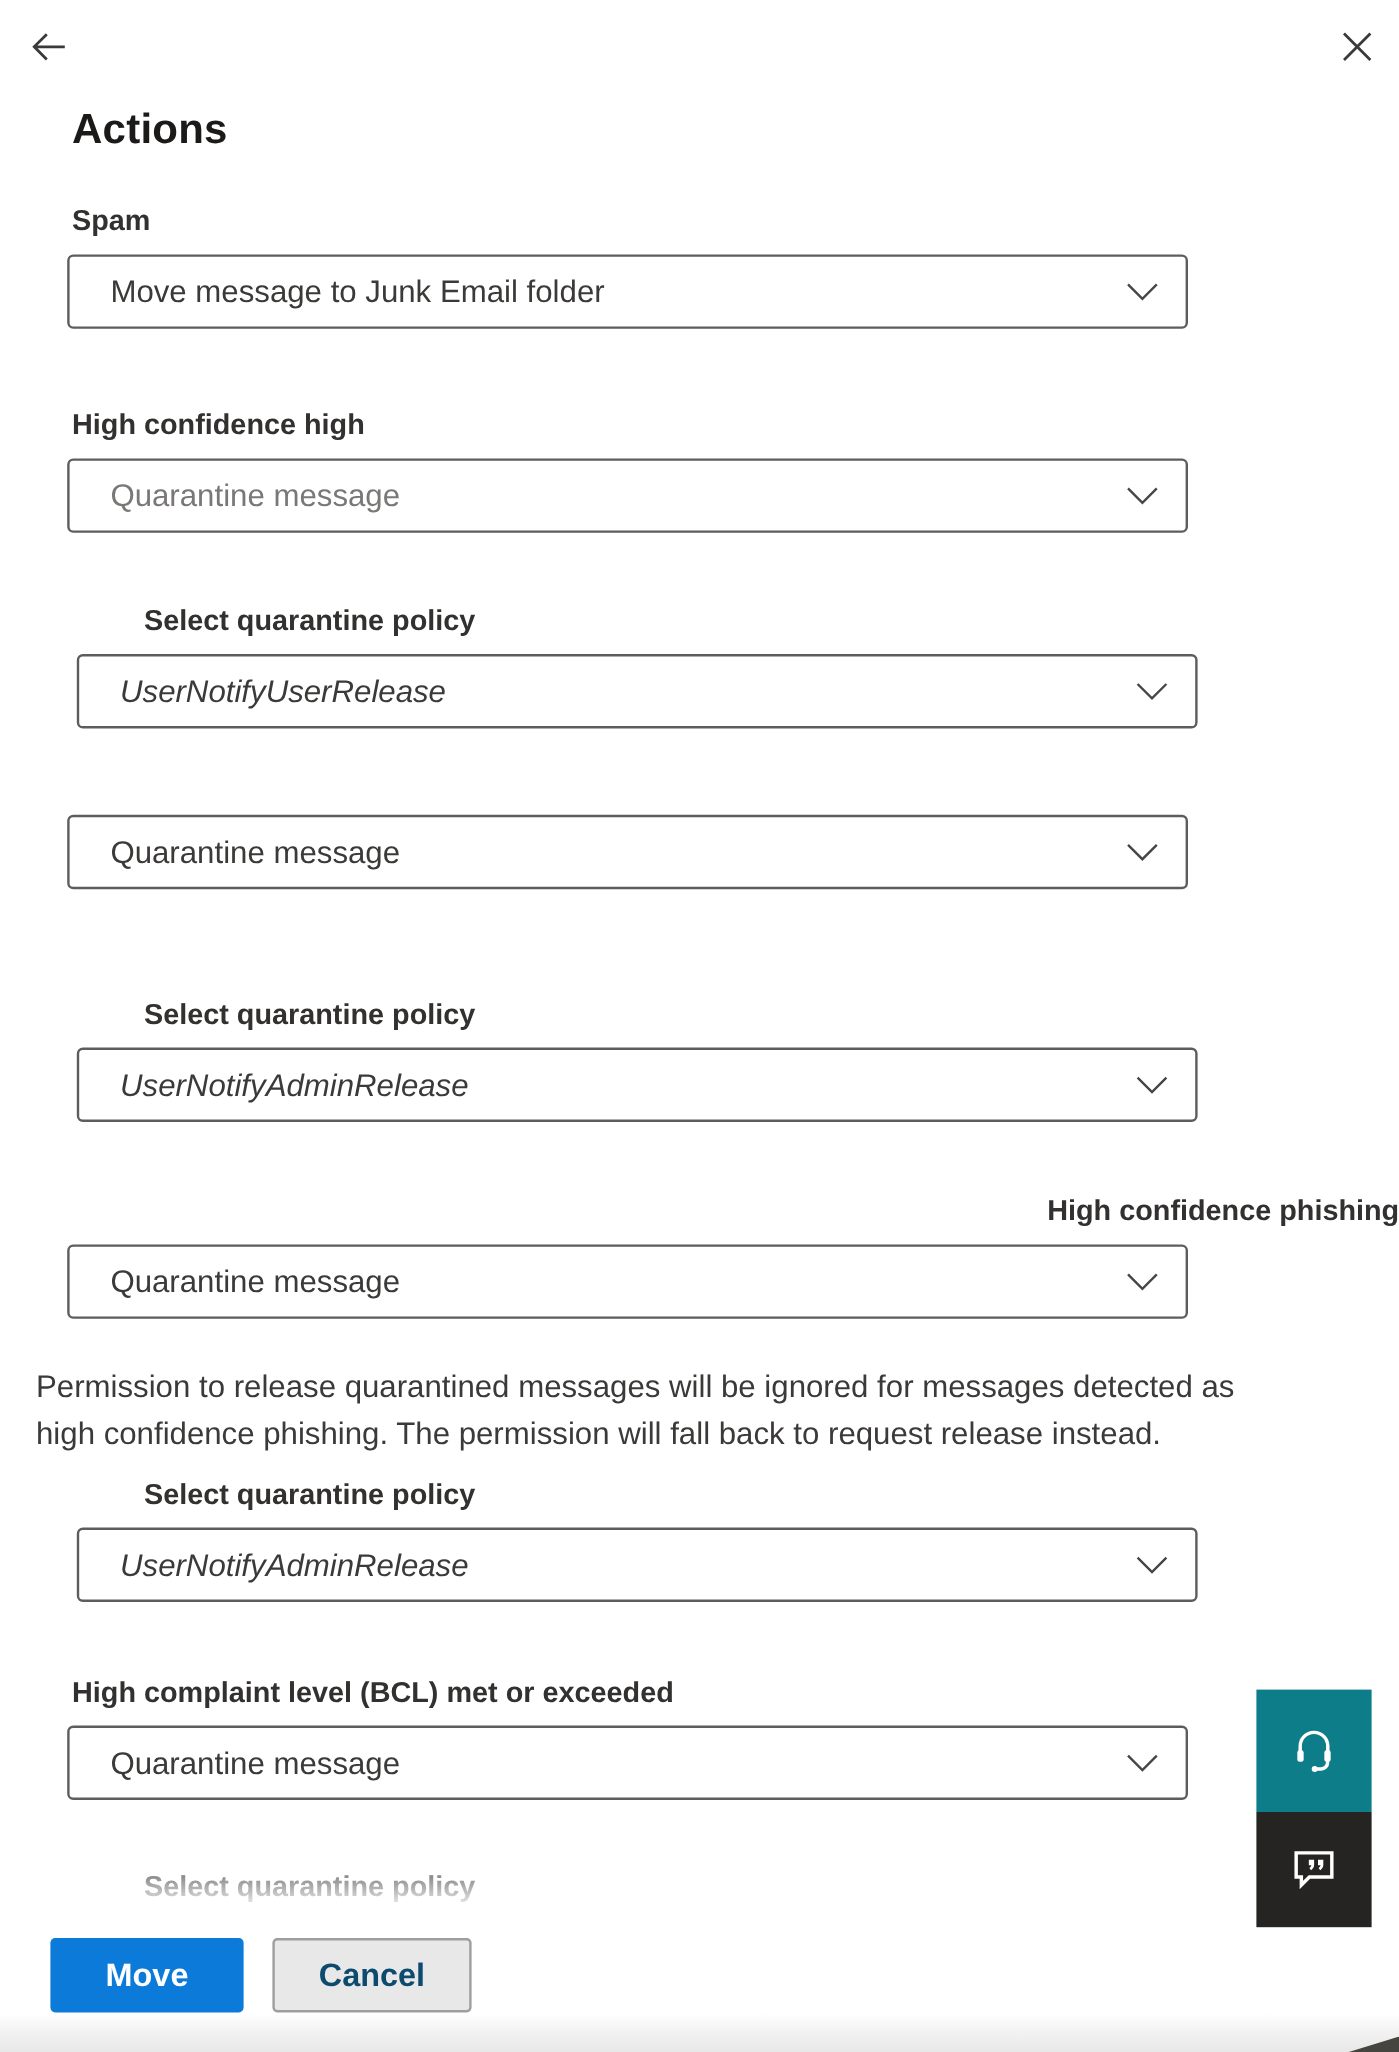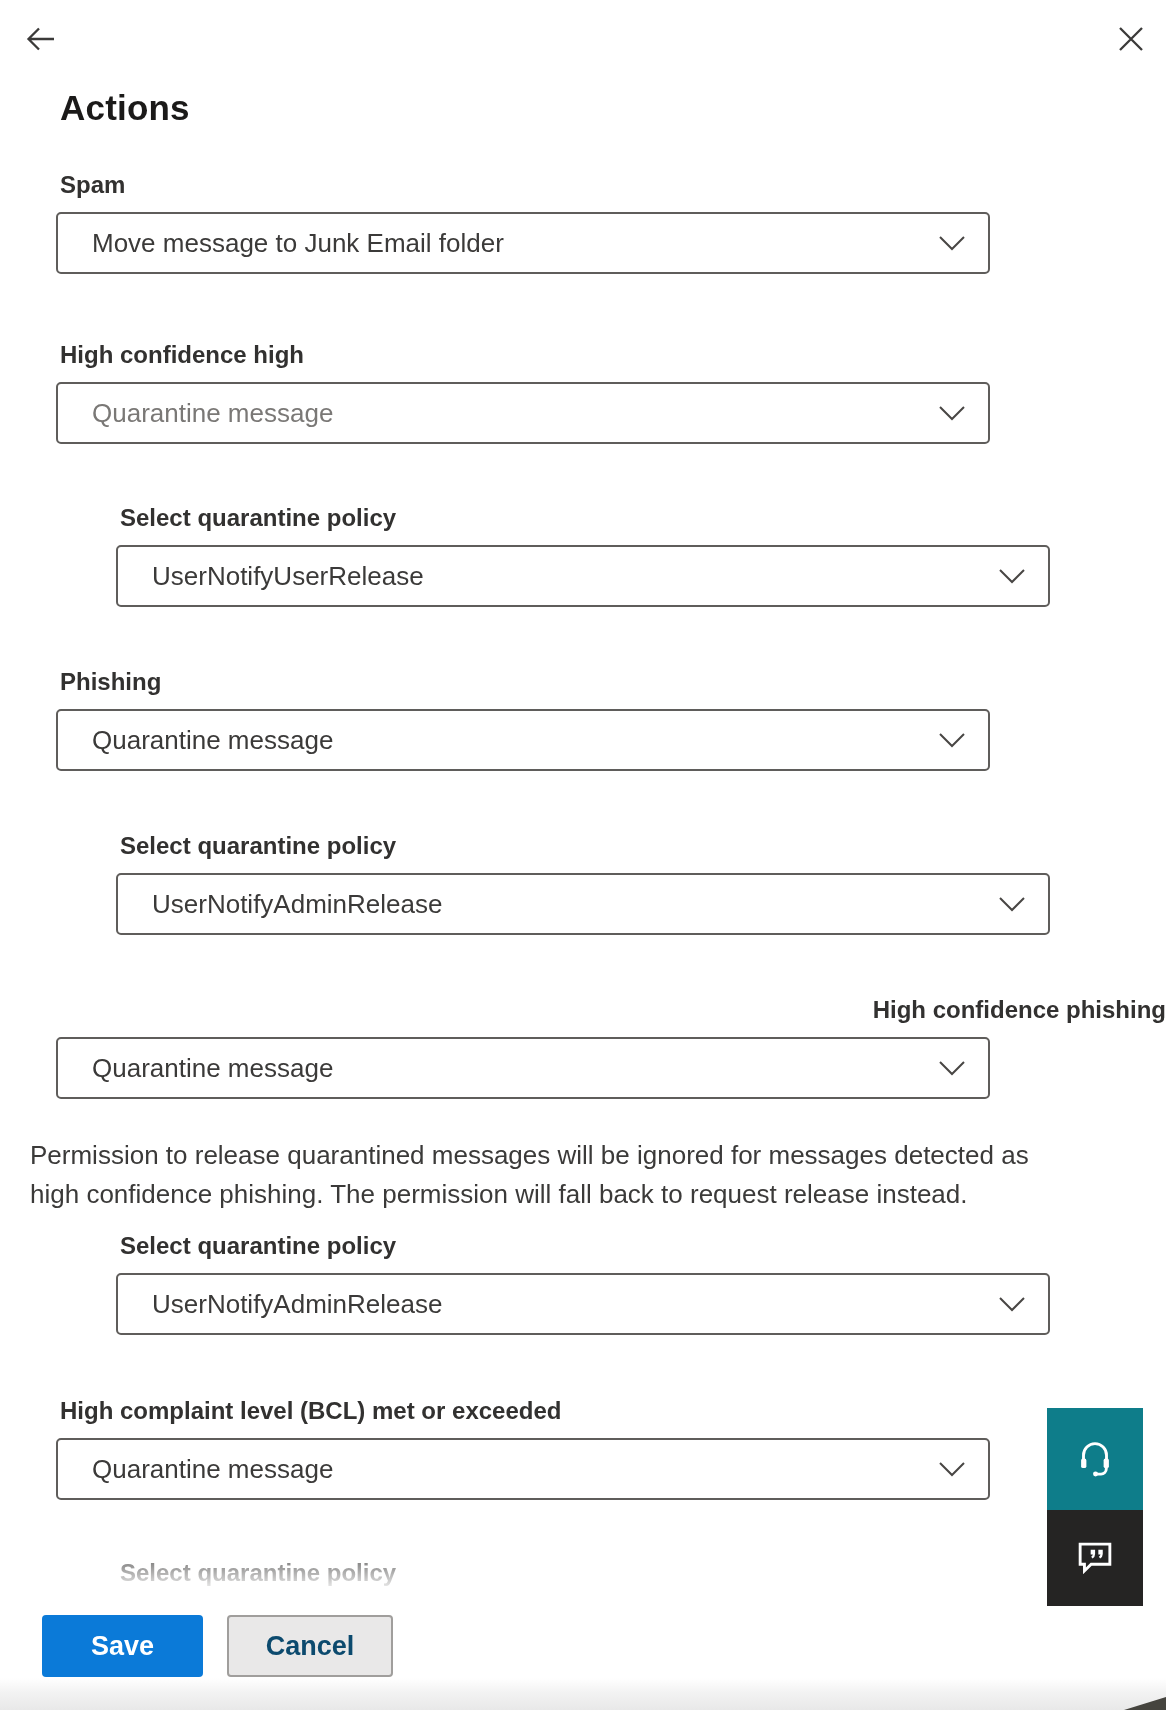--- a/index.html
+++ b/index.html
@@ -37,21 +37,21 @@
 
   .dropdown {
     position:relative;
     margin-left:56px; margin-top:12px;
     width:934px; height:62px;
     border:2px solid #5f5d5b; border-radius:5px;
     background:#ffffff;
     display:flex; align-items:center;
     cursor:pointer;
   }
-  .row.indent .dropdown { margin-left:116px; }
+  .row.indent .dropdown { margin-left:64px;font-style:italic; }
   .dropdown-value {
     padding-left:34px; font-size:26px; color:#3b3a39;
     white-space:nowrap; overflow:hidden;
   }
   .dropdown.muted .dropdown-value { color:#7a7876; }
   .chevron {
     position:absolute; right:22px; top:50%; transform:translateY(-50%);
     width:28px; height:16px;
   }
 
@@ -150,21 +150,20 @@
       <div class="dropdown">
         <span class="dropdown-value">UserNotifyUserRelease</span>
   <span class="chevron">
     <svg width="28" height="16" viewBox="0 0 28 16" fill="none">
       <path d="M2 2 L14 14 L26 2" stroke="#484644" stroke-width="2" fill="none"></path>
     </svg>
   </span>
 </div>
     </div>
     <div class="row" style="top: 667px;">
-      <div class="field-label">Phishing</div>
       <div class="dropdown">
         <span class="dropdown-value">Quarantine message</span>
   <span class="chevron">
     <svg width="28" height="16" viewBox="0 0 28 16" fill="none">
       <path d="M2 2 L14 14 L26 2" stroke="#484644" stroke-width="2" fill="none"></path>
     </svg>
   </span>
 </div>
     </div>
     <div class="row indent" style="top: 831px;">
@@ -236,17 +235,17 @@
   <span>
     <svg width="46" height="46" viewBox="0 0 48 48" fill="none">
       <path d="M8.5 10.5 h31 v21 h-19.5 l-7 7 v-7 h-4.5 z" stroke="#ffffff" stroke-width="3" fill="none" stroke-linejoin="miter"></path>
       <path d="M19.5 16.5 h4.6 v4.4 q0 3.1 -2.7 4.6 l-1.4 -1.8 q1.5 -0.9 1.7 -2.4 h-2.2 z" fill="#ffffff"></path>
       <path d="M27.5 16.5 h4.6 v4.4 q0 3.1 -2.7 4.6 l-1.4 -1.8 q1.5 -0.9 1.7 -2.4 h-2.2 z" fill="#ffffff"></path>
     </svg>
   </span>
 </button>
 
 <div class="footer">
-  <button class="save-btn">Save</button>
+  <button class="save-btn">Move</button>
   <button class="cancel-btn">Cancel</button>
 </div>
 
 <div class="corner-notch"></div>
 
 </body></html>

